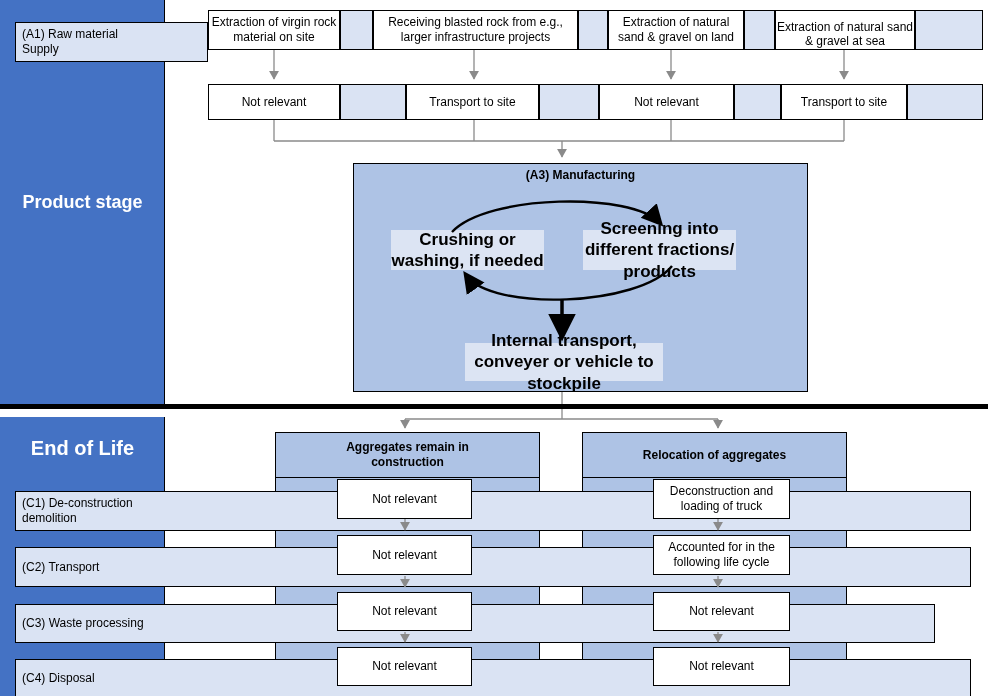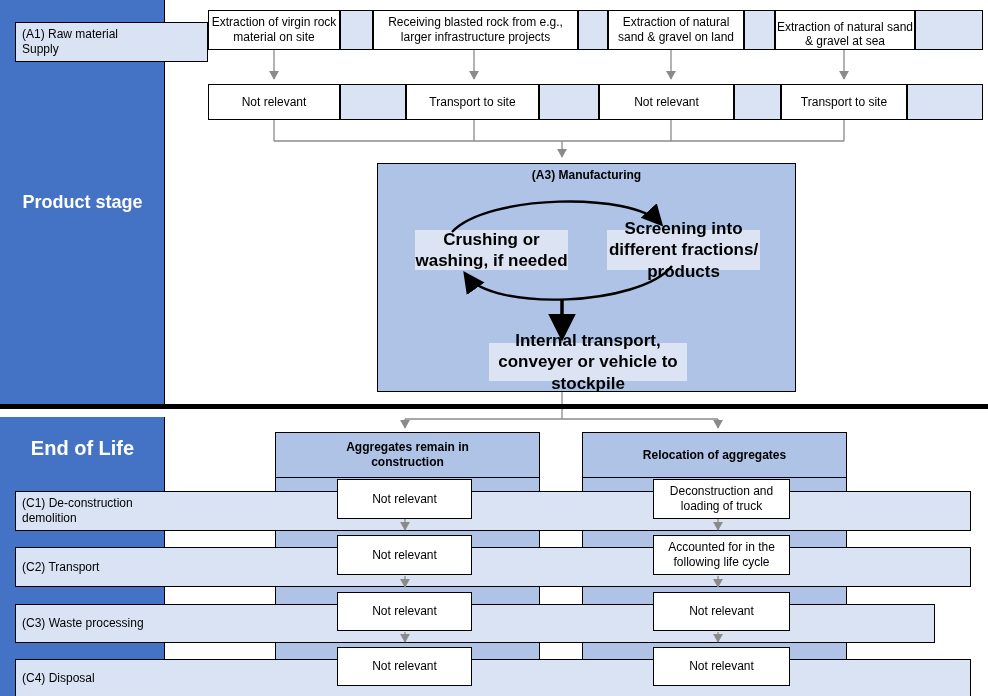--- a/index.html
+++ b/index.html
@@ -24,22 +24,22 @@
   .lblue{background:var(--light-blue,#dae3f3);}
   .mblue{background:var(--medium-blue,#aec3e5);}
   .sidebar{
     position:absolute;left:0;width:165px;background:var(--sidebar-blue,#4472c4);
     border-right:1px solid #000;box-sizing:border-box;
   }
   .sidebar-text{
     position:absolute;left:0;width:165px;text-align:center;color:#fff;font-weight:bold;
   }
   .mfg-box{
-    position:absolute;left:353px;top:163px;width:419px;height:229px;
-    background:var(--medium-blue,#aec3e5);border:1.5px solid #000;box-sizing:border-box;margin-left:24px;
+    position:absolute;left:353px;top:163px;width:455px;height:229px;
+    background:var(--medium-blue,#aec3e5);border:1.5px solid #000;box-sizing:border-box;
   }
   .mfg-title{position:absolute;top:4px;left:0;width:100%;text-align:center;font-weight:bold;font-size:12px;}
   .proc{
     position:absolute;background:var(--inner-blue,#dce4f3);
     display:flex;align-items:center;justify-content:center;text-align:center;
     font-weight:bold;font-size:17px;line-height:1.25;box-sizing:border-box;
   }
   .col-band{position:absolute;background:var(--medium-blue,#aec3e5);border:1px solid #000;box-sizing:border-box;z-index:1;}
   .eol-header{z-index:2;font-weight:bold;}
   .eol-row{z-index:3;}

